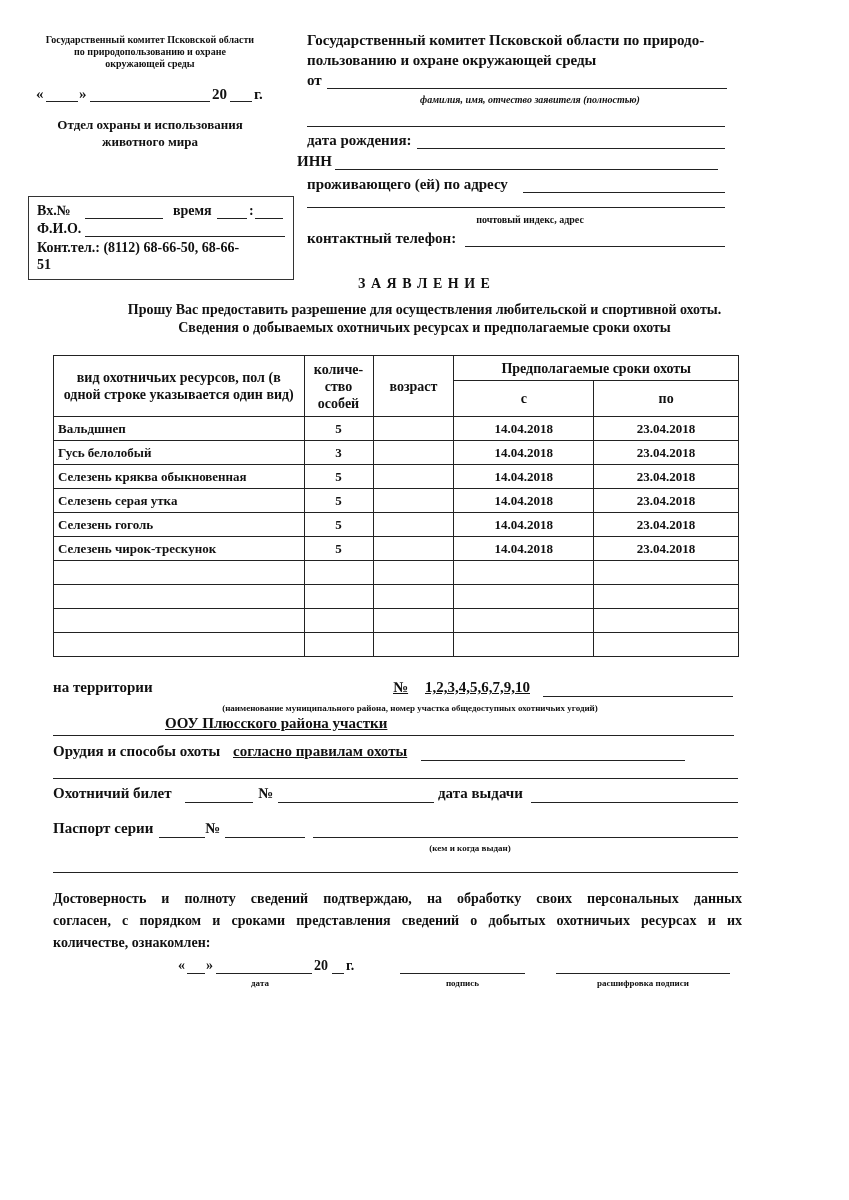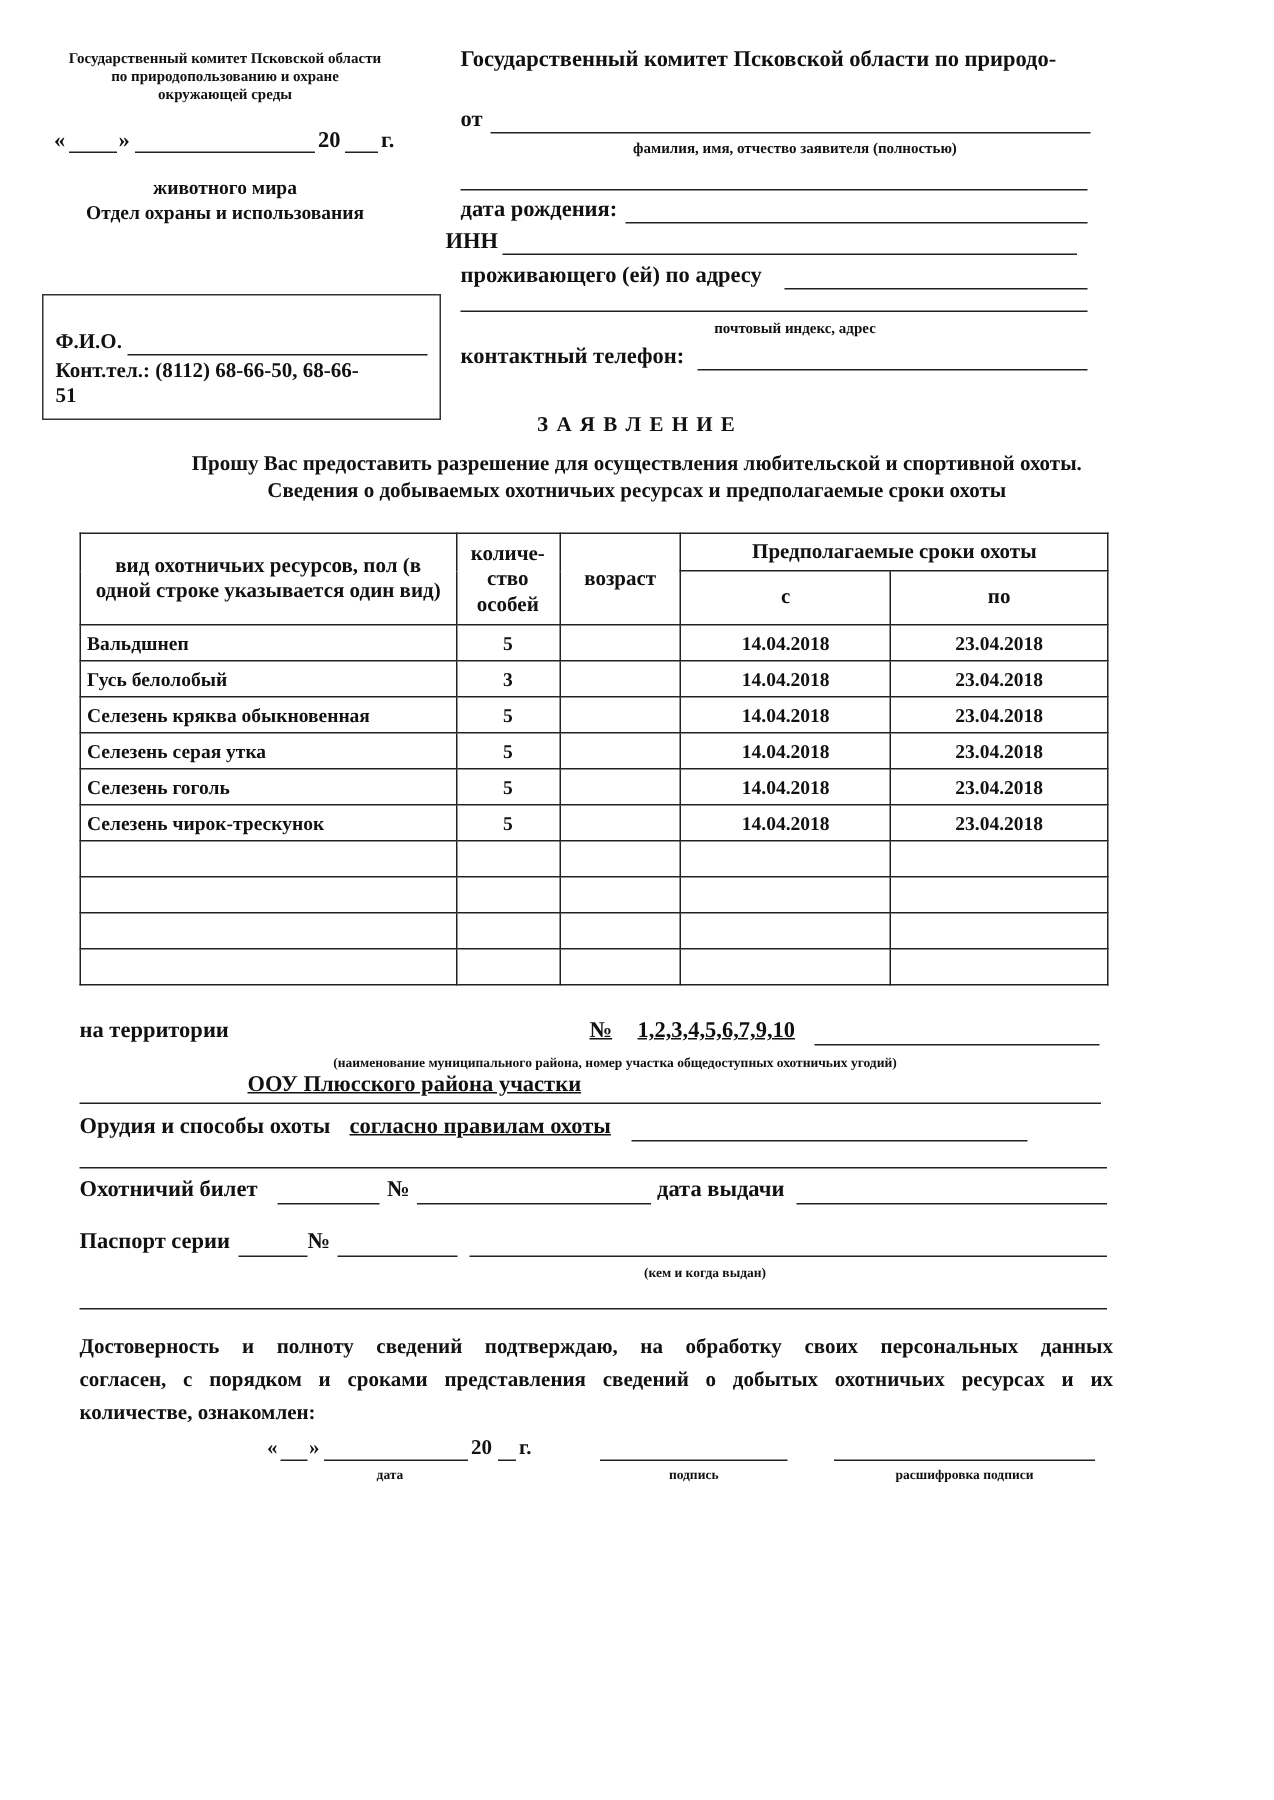--- a/index.html
+++ b/index.html
@@ -32,44 +32,53 @@
   <span class="abs" style="left:0; top:0;">«</span>
   <span class="line" style="left:10px; top:15px; width:32px;"></span>
   <span class="abs" style="left:43px; top:0;">»</span>
   <span class="line" style="left:54px; top:15px; width:120px;"></span>
   <span class="abs" style="left:176px; top:0;">20</span>
   <span class="line" style="left:194px; top:15px; width:22px;"></span>
   <span class="abs" style="left:218px; top:0;">г.</span>
 </div>
 
 <div class="abs center f13" style="left:20px; top:116px; width:260px; line-height:17px;">
+  <div>Отдел охраны и использования</div>
   <div>животного мира</div>
-  <div>Отдел охраны и использования</div>
 </div>
 
 <div class="stampbox">
+  <div class="abs f14" style="left:8px; top:6px; width:250px; height:18px;">
+    <span class="abs" style="left:0; top:0;">Вх.№</span>
+    <span class="line" style="left:48px; top:15px; width:78px;"></span>
+    <span class="abs" style="left:136px; top:0;">время</span>
+    <span class="line" style="left:180px; top:15px; width:30px;"></span>
+    <span class="abs" style="left:212px; top:0;">:</span>
+    <span class="line" style="left:218px; top:15px; width:28px;"></span>
+  </div>
   <div class="abs f14" style="left:8px; top:24px; width:250px; height:18px;">
     <span class="abs" style="left:0; top:0;">Ф.И.О.</span>
     <span class="line" style="left:48px; top:15px; width:200px;"></span>
   </div>
   <div class="abs f14" style="left:8px; top:42px; width:254px; line-height:17px;">
     <div>Конт.тел.: (8112) 68-66-50, 68-66-</div>
     <div>51</div>
   </div>
 </div>
 
 <div class="abs f15" style="left:307px; top:30px; width:430px; line-height:20px;">
   <div>Государственный комитет Псковской области по природо-</div>
+  <div>пользованию и охране окружающей среды</div>
 </div>
 
 <div class="abs f15" style="left:307px; top:72px; width:425px; height:18px;">
   <span class="abs" style="left:0; top:0;">от</span>
   <span class="line" style="left:20px; top:16px; width:400px;"></span>
 </div>
-<div class="abs center small" style="left:330px; top:94px; width:400px;">фамилия, имя, отчество заявителя (полностью)</div>
+<div class="abs center small" style="left:330px; top:94px; width:400px;font-style:italic;">фамилия, имя, отчество заявителя (полностью)</div>
 <span class="line" style="left:307px; top:126px; width:418px;"></span>
 
 <div class="abs f15" style="left:307px; top:132px; width:425px; height:18px;">
   <span class="abs" style="left:0; top:0;">дата рождения:</span>
   <span class="line" style="left:110px; top:16px; width:308px;"></span>
 </div>
 <div class="abs f15" style="left:297px; top:153px; width:425px; height:18px;">
   <span class="abs" style="left:0; top:0;">ИНН</span>
   <span class="line" style="left:38px; top:16px; width:383px;"></span>
 </div>

